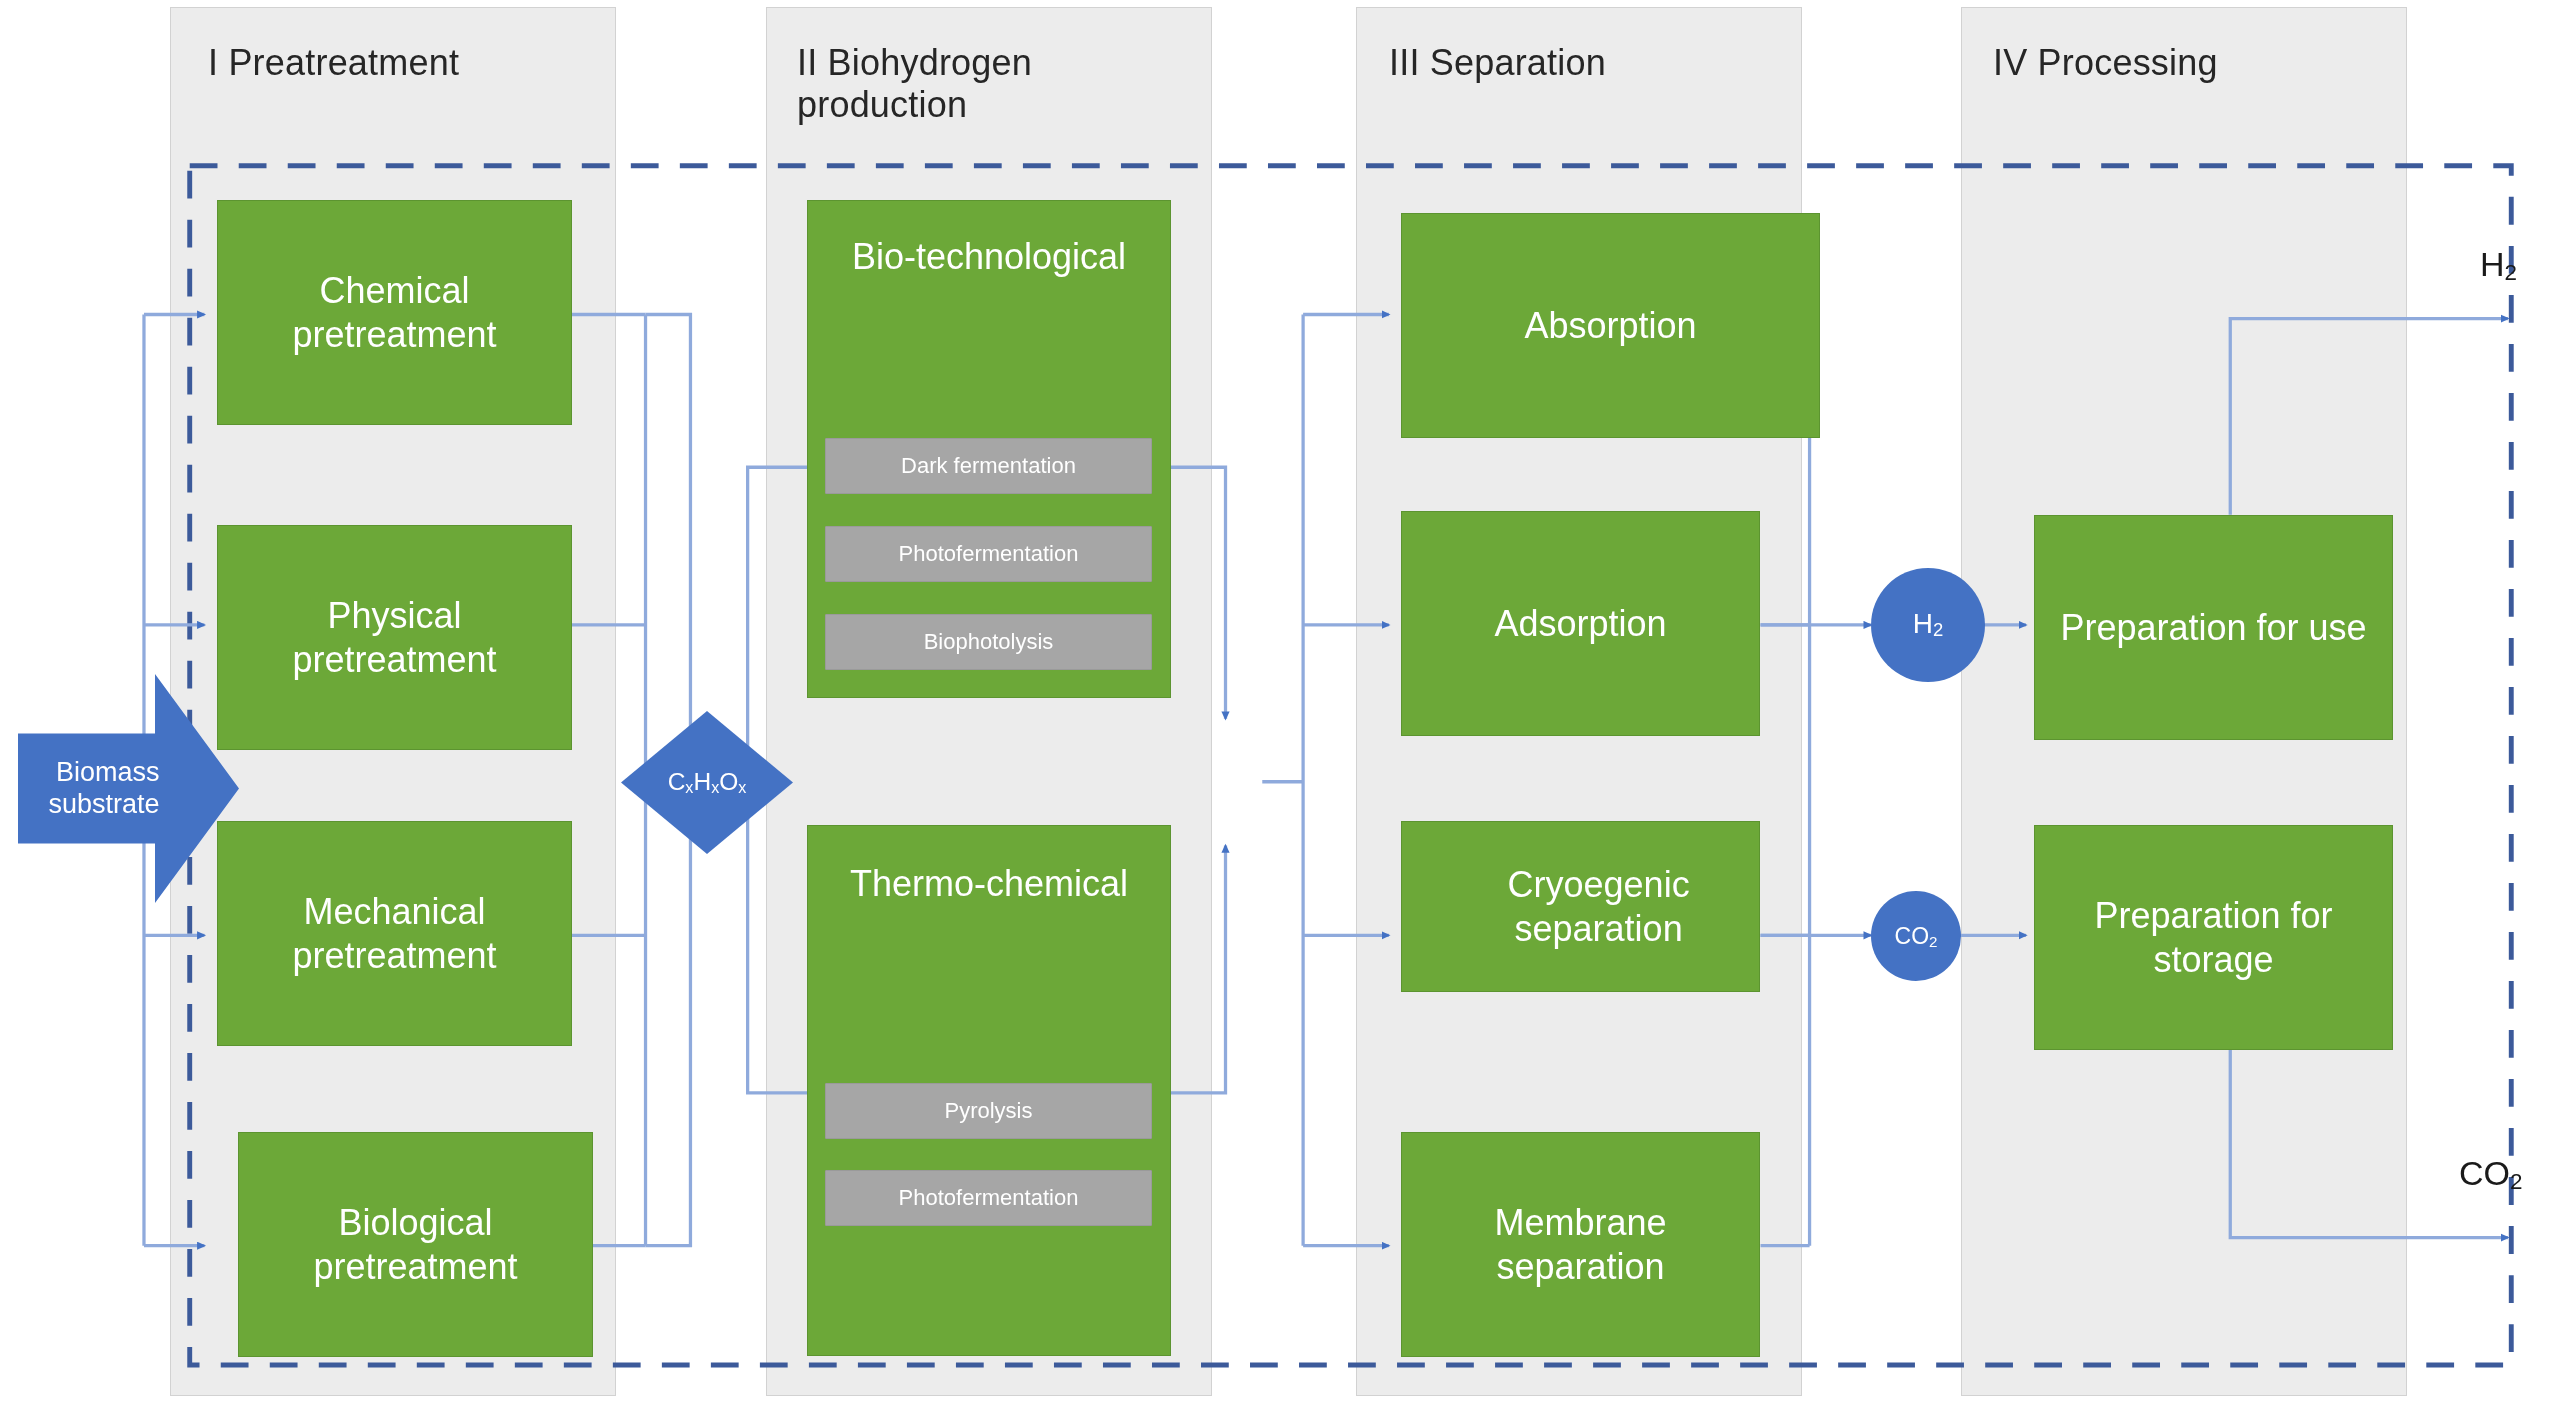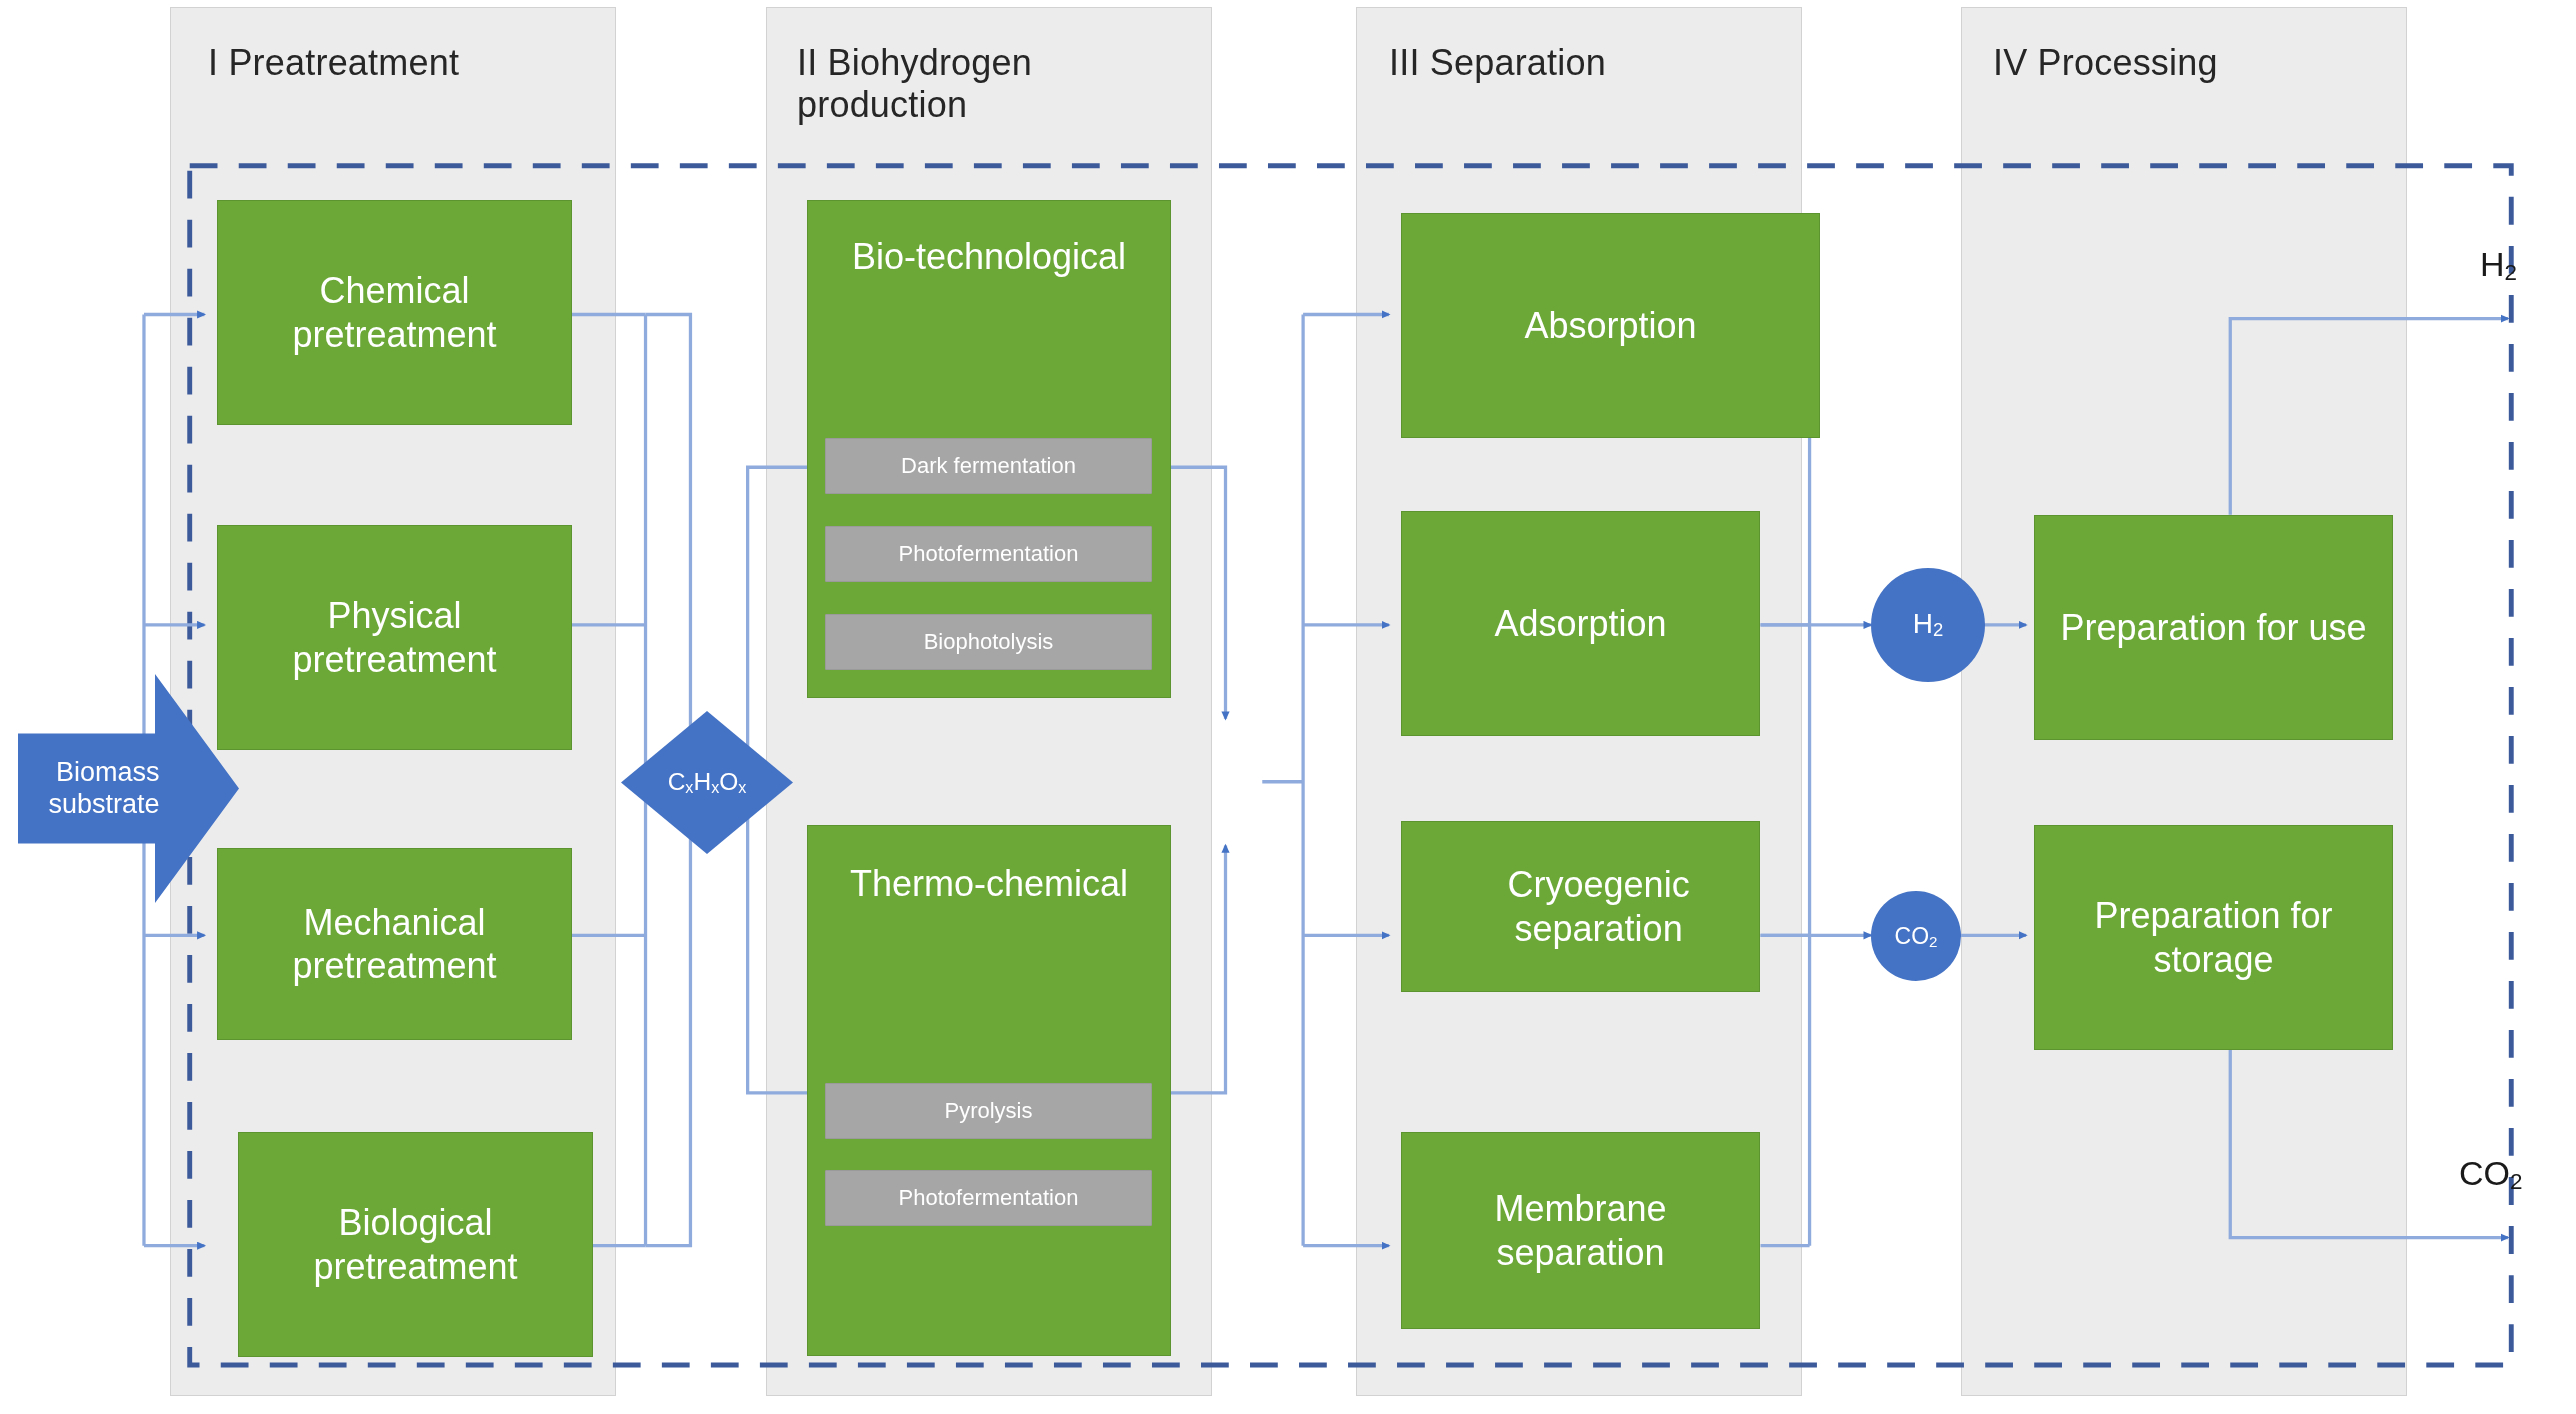--- a/index.html
+++ b/index.html
@@ -110,40 +110,40 @@
     </g>
   </svg>
 
   <div class="blockarrow" style="left:18px;top:674px;width:221px;height:229px;">
     <div class="shape"></div>
     <div class="lbl">Biomass substrate</div>
   </div>
 
   <div class="gbox" style="left:217px;top:200px;width:355px;height:225px;">Chemical pretreatment</div>
   <div class="gbox" style="left:217px;top:525px;width:355px;height:225px;">Physical pretreatment</div>
-  <div class="gbox" style="left:217px;top:821px;width:355px;height:192px;margin-top:27px;">Mechanical pretreatment</div>
+  <div class="gbox" style="left:217px;top:821px;width:355px;height:225px;">Mechanical pretreatment</div>
   <div class="gbox" style="left:217px;top:1132px;width:355px;height:225px;margin-left:21px;">Biological pretreatment</div>
 
   <div class="gbox stack" style="left:807px;top:200px;width:364px;height:498px;">
     <div style="padding-top:29px;text-align:center;">Bio-technological</div>
   </div>
   <div class="subbox" style="left:825px;top:438px;width:327px;height:56px;">Dark fermentation</div>
   <div class="subbox" style="left:825px;top:526px;width:327px;height:56px;">Photofermentation</div>
   <div class="subbox" style="left:825px;top:614px;width:327px;height:56px;">Biophotolysis</div>
 
   <div class="gbox stack" style="left:807px;top:825px;width:364px;height:531px;">
     <div style="padding-top:31px;text-align:center;">Thermo-chemical</div>
   </div>
   <div class="subbox" style="left:825px;top:1083px;width:327px;height:56px;">Pyrolysis</div>
   <div class="subbox" style="left:825px;top:1170px;width:327px;height:56px;">Photofermentation</div>
 
   <div class="gbox" style="left:1401px;top:213px;width:419px;height:225px;">Absorption</div>
   <div class="gbox" style="left:1401px;top:511px;width:359px;height:225px;">Adsorption</div>
   <div class="gbox" style="left:1401px;top:821px;width:359px;height:171px;padding-left:46px;">Cryoegenic separation</div>
-  <div class="gbox" style="left:1401px;top:1132px;width:359px;height:197px;">Membrane separation</div>
+  <div class="gbox" style="left:1401px;top:1132px;width:359px;height:225px;">Membrane separation</div>
 
   <div class="gbox" style="left:2034px;top:515px;width:359px;height:225px;">Preparation for use</div>
   <div class="gbox" style="left:2034px;top:825px;width:359px;height:225px;">Preparation for storage</div>
 
   <div class="diamond" style="left:621px;top:711px;width:172px;height:143px;">
     <div class="shape"></div>
     <div class="lbl">C<sub>x</sub>H<sub>x</sub>O<sub>x</sub></div>
   </div>
 
 

